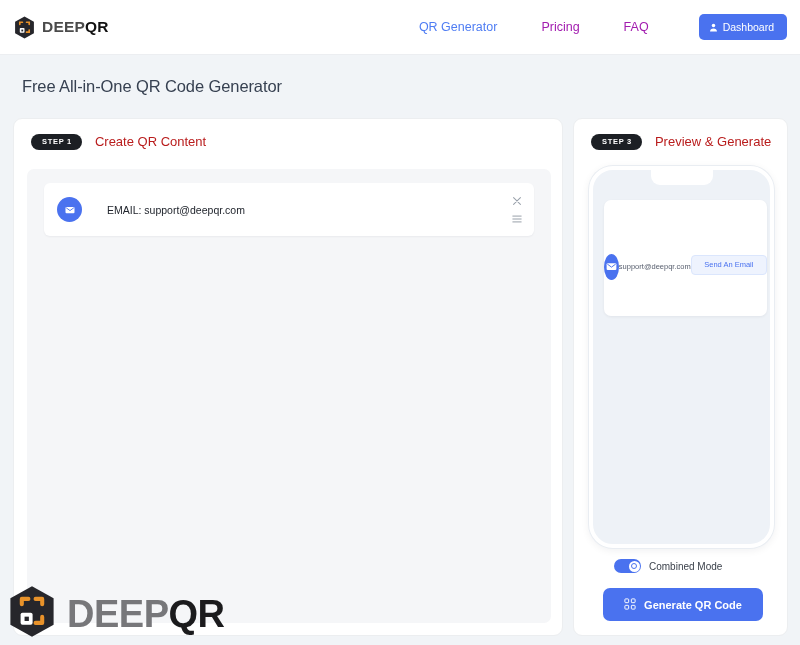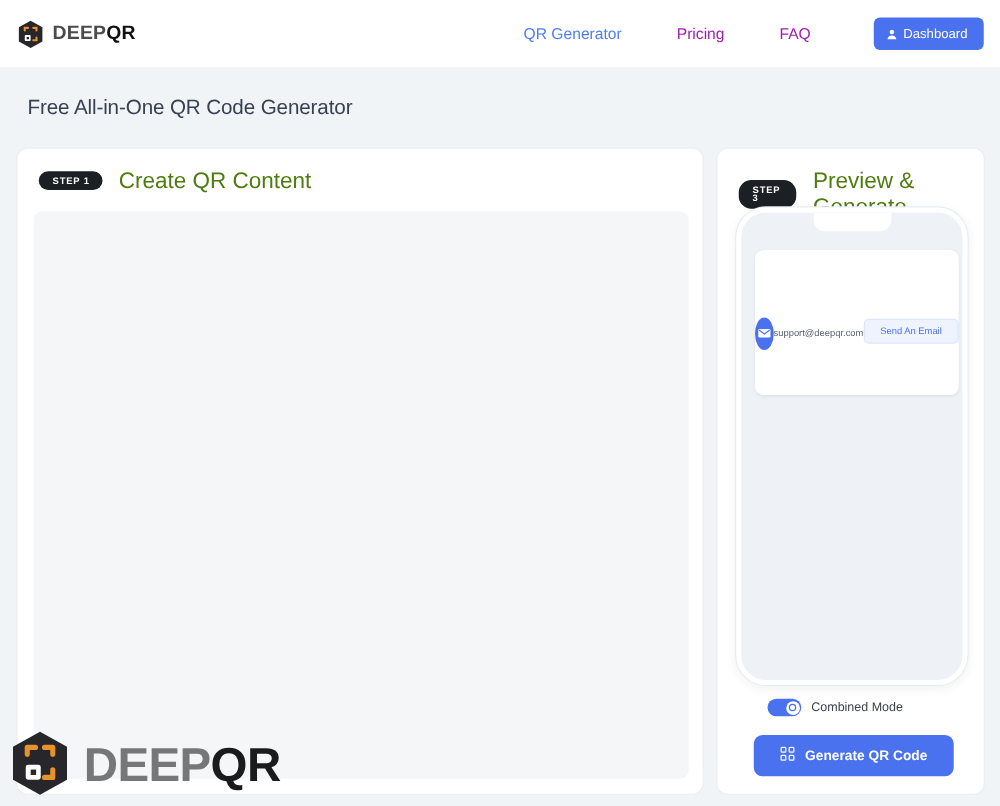--- a/index.html
+++ b/index.html
@@ -50,21 +50,21 @@
     border-radius: 9px;
   }
   .panel-left  { left: 13px;  top: 118px; width: 550px; height: 518px; }
   .panel-right { left: 573px; top: 118px; width: 215px; height: 518px; }
 
   .panel-head { display: flex; align-items: center; gap: 13px; padding: 15px 0 0 17px; }
   .step-badge {
     background: #1c1f24; color: #ffffff; font-size: 7.5px; font-weight: bold;
     letter-spacing: .7px; border-radius: 10px; padding: 4px 10px 4px 11px; line-height: 1;
   }
-  .panel-head-title { font-size: 18px; color: #4d7c0f; }
+  .panel-head-title { font-size: 13px; color: #b91c1c; }
 
   
   .workarea {
     position: absolute; left: 13px; top: 50px; width: 524px; height: 454px;
     background: #f5f6f8; border-radius: 7px;
   }
   .component-card {
     position: absolute; left: 17px; top: 14px; width: 490px; height: 53px;
     background: #ffffff; border-radius: 6px;
     box-shadow: 0 1px 2px rgba(16,24,40,.05);
@@ -203,20 +203,41 @@
   <h1 class="page-title">Free All-in-One QR Code Generator</h1>
 
   <section class="panel panel-left">
     <div class="panel-head">
       <span class="step-badge">STEP 1</span>
       <span class="panel-head-title">Create QR Content</span>
     </div>
 
     <div class="workarea">
 
+      <div class="component-card">
+        <span class="comp-icon">
+          <svg width="12" height="12" viewBox="0 0 20 20" fill="none" stroke="#ffffff" stroke-width="1.6">
+            <rect x="2.5" y="5" width="15" height="10.5" rx="1.6" fill="#ffffff" stroke="none"></rect>
+            <path d="M3.5 6.2 L10 11 L16.5 6.2" stroke="#4a72ef" stroke-width="1.5" fill="none"></path>
+          </svg>
+        </span>
+        <span class="comp-label">EMAIL: support@deepqr.com</span>
+        <span class="comp-actions">
+          <span class="ic-btn">
+            <svg width="12" height="12" viewBox="0 0 14 14" stroke="#98a0aa" stroke-width="1.2" stroke-linecap="round">
+              <path d="M3 3 L11 11 M11 3 L3 11"></path>
+            </svg>
+          </span>
+          <span class="ic-btn">
+            <svg width="12" height="10" viewBox="0 0 14 12" stroke="#98a0aa" stroke-width="1.2" stroke-linecap="round">
+              <path d="M2 2.5 H12 M2 6 H12 M2 9.5 H12"></path>
+            </svg>
+          </span>
+        </span>
+      </div>
 
 
     </div>
   </section>
 
   <section class="panel panel-right">
     <div class="panel-head">
       <span class="step-badge">STEP 3</span>
       <span class="panel-head-title">Preview &amp; Generate</span>
     </div>

